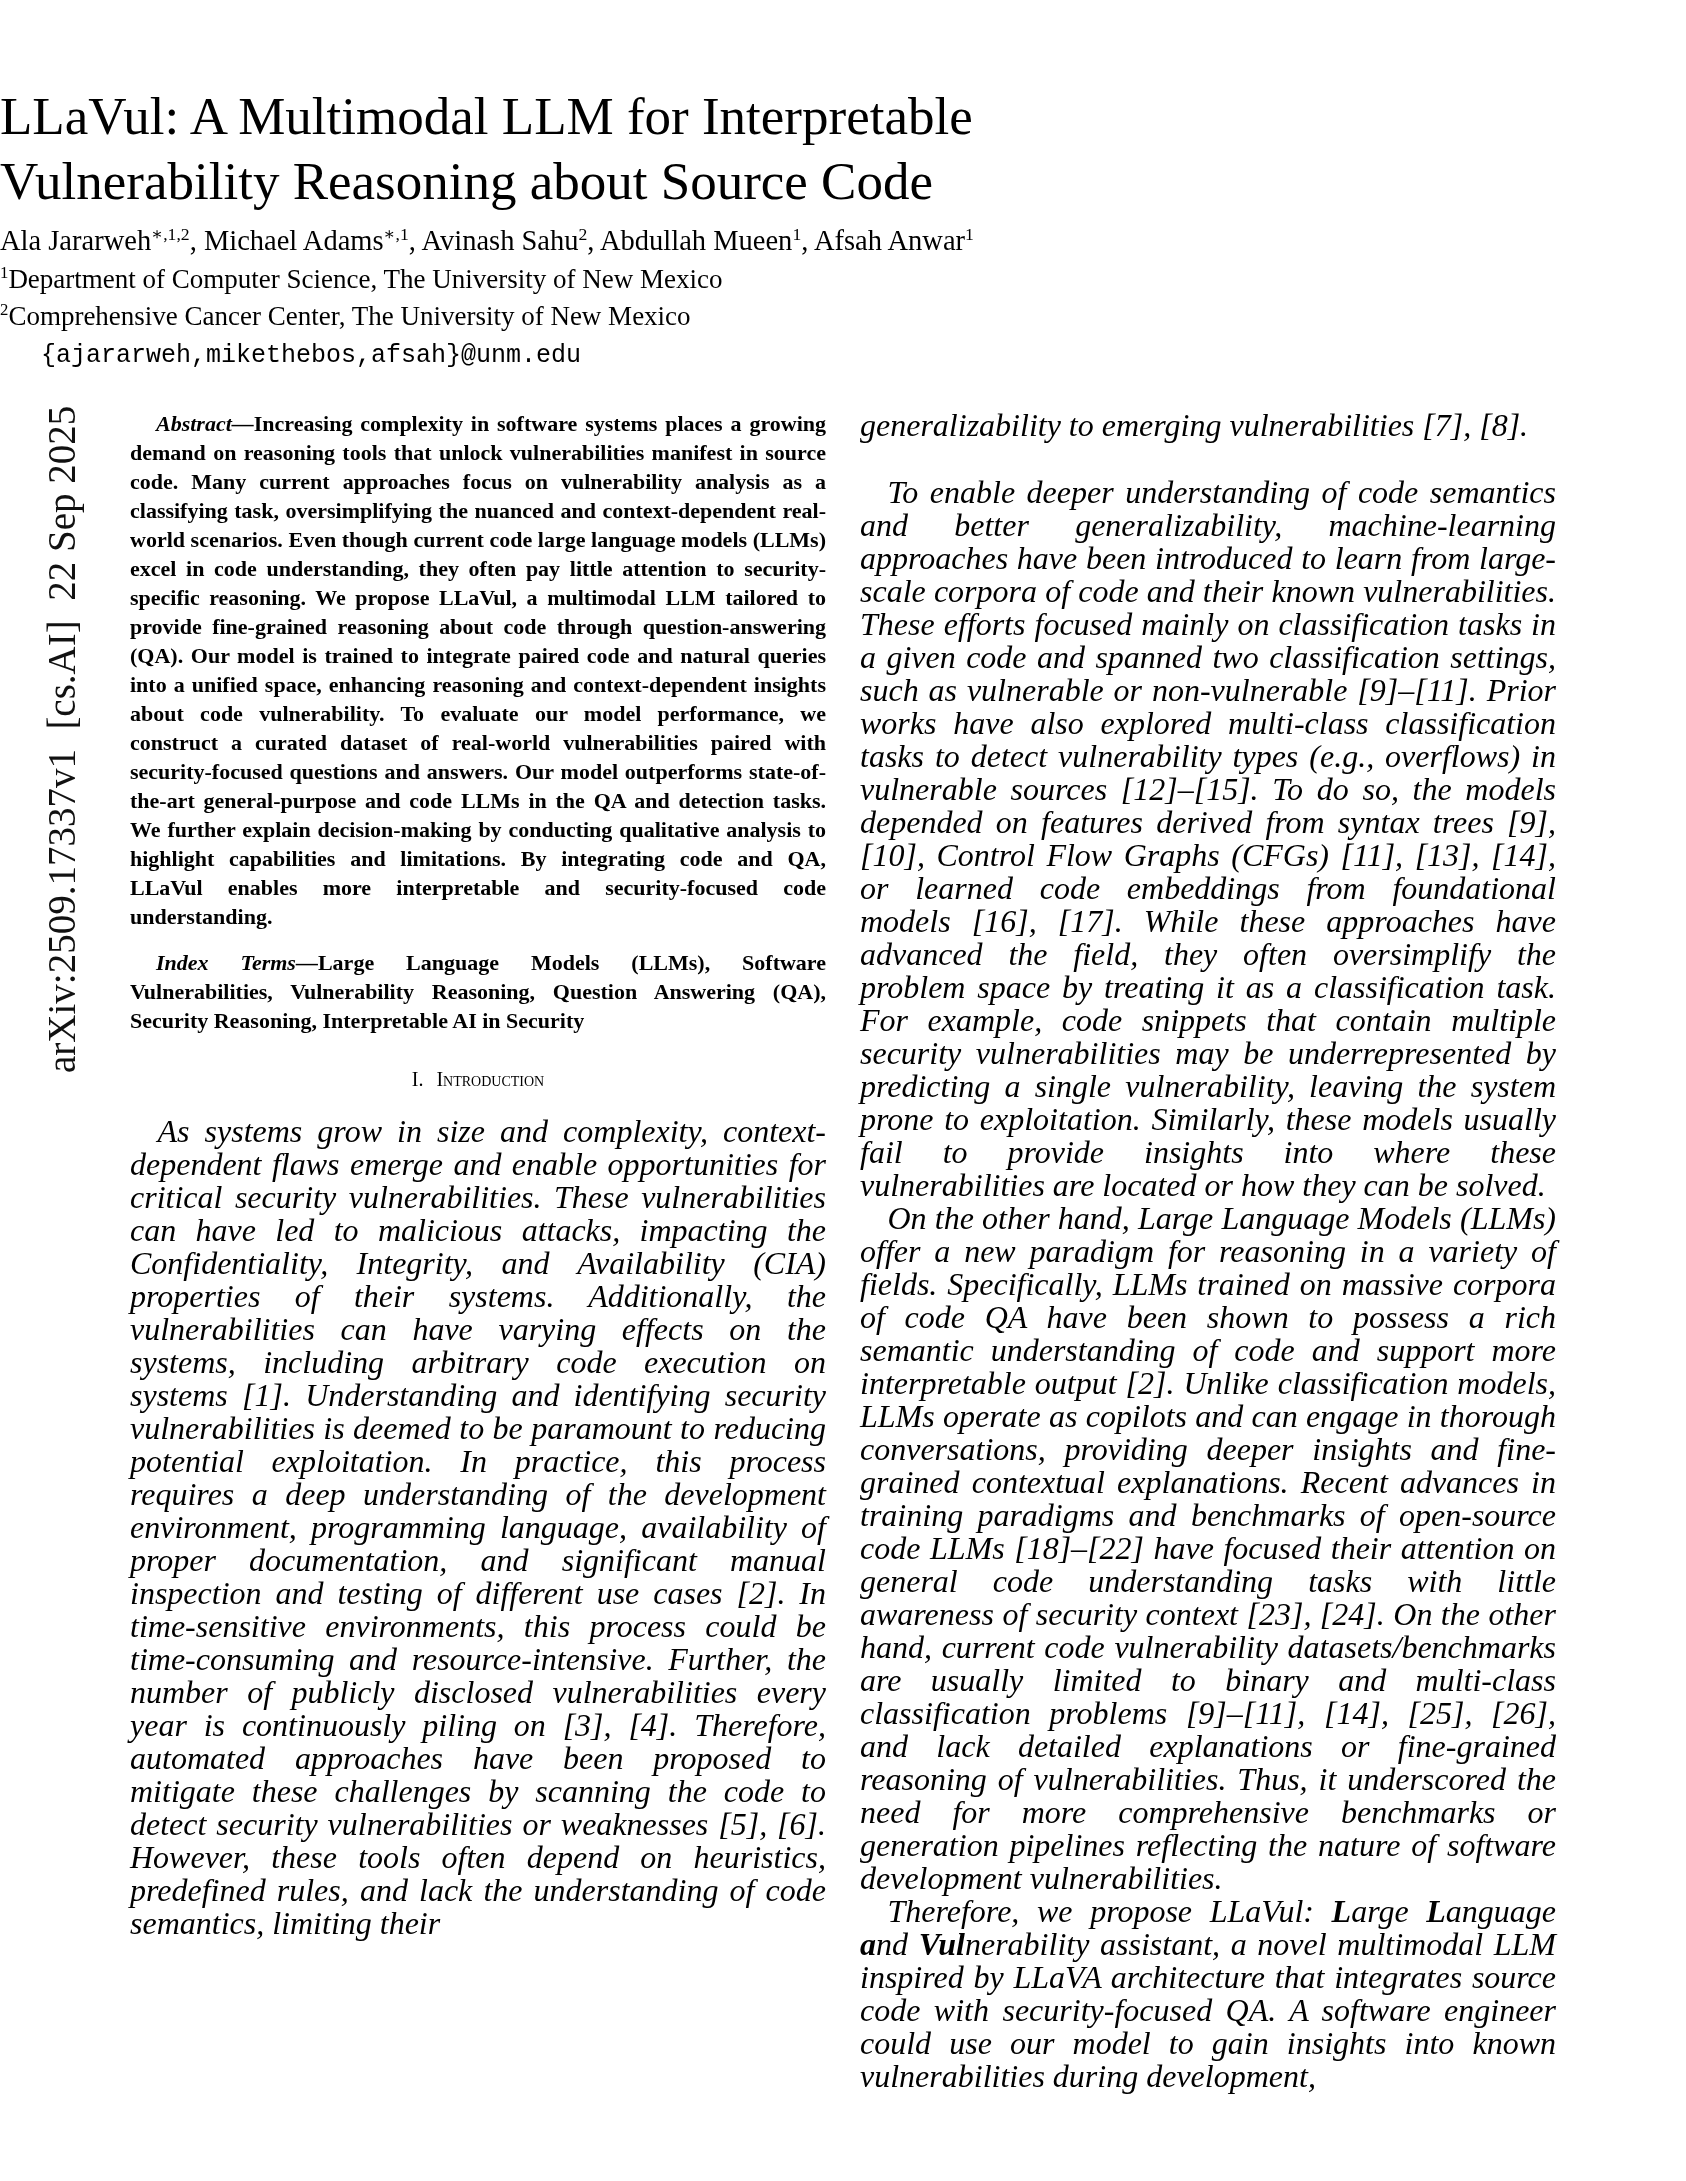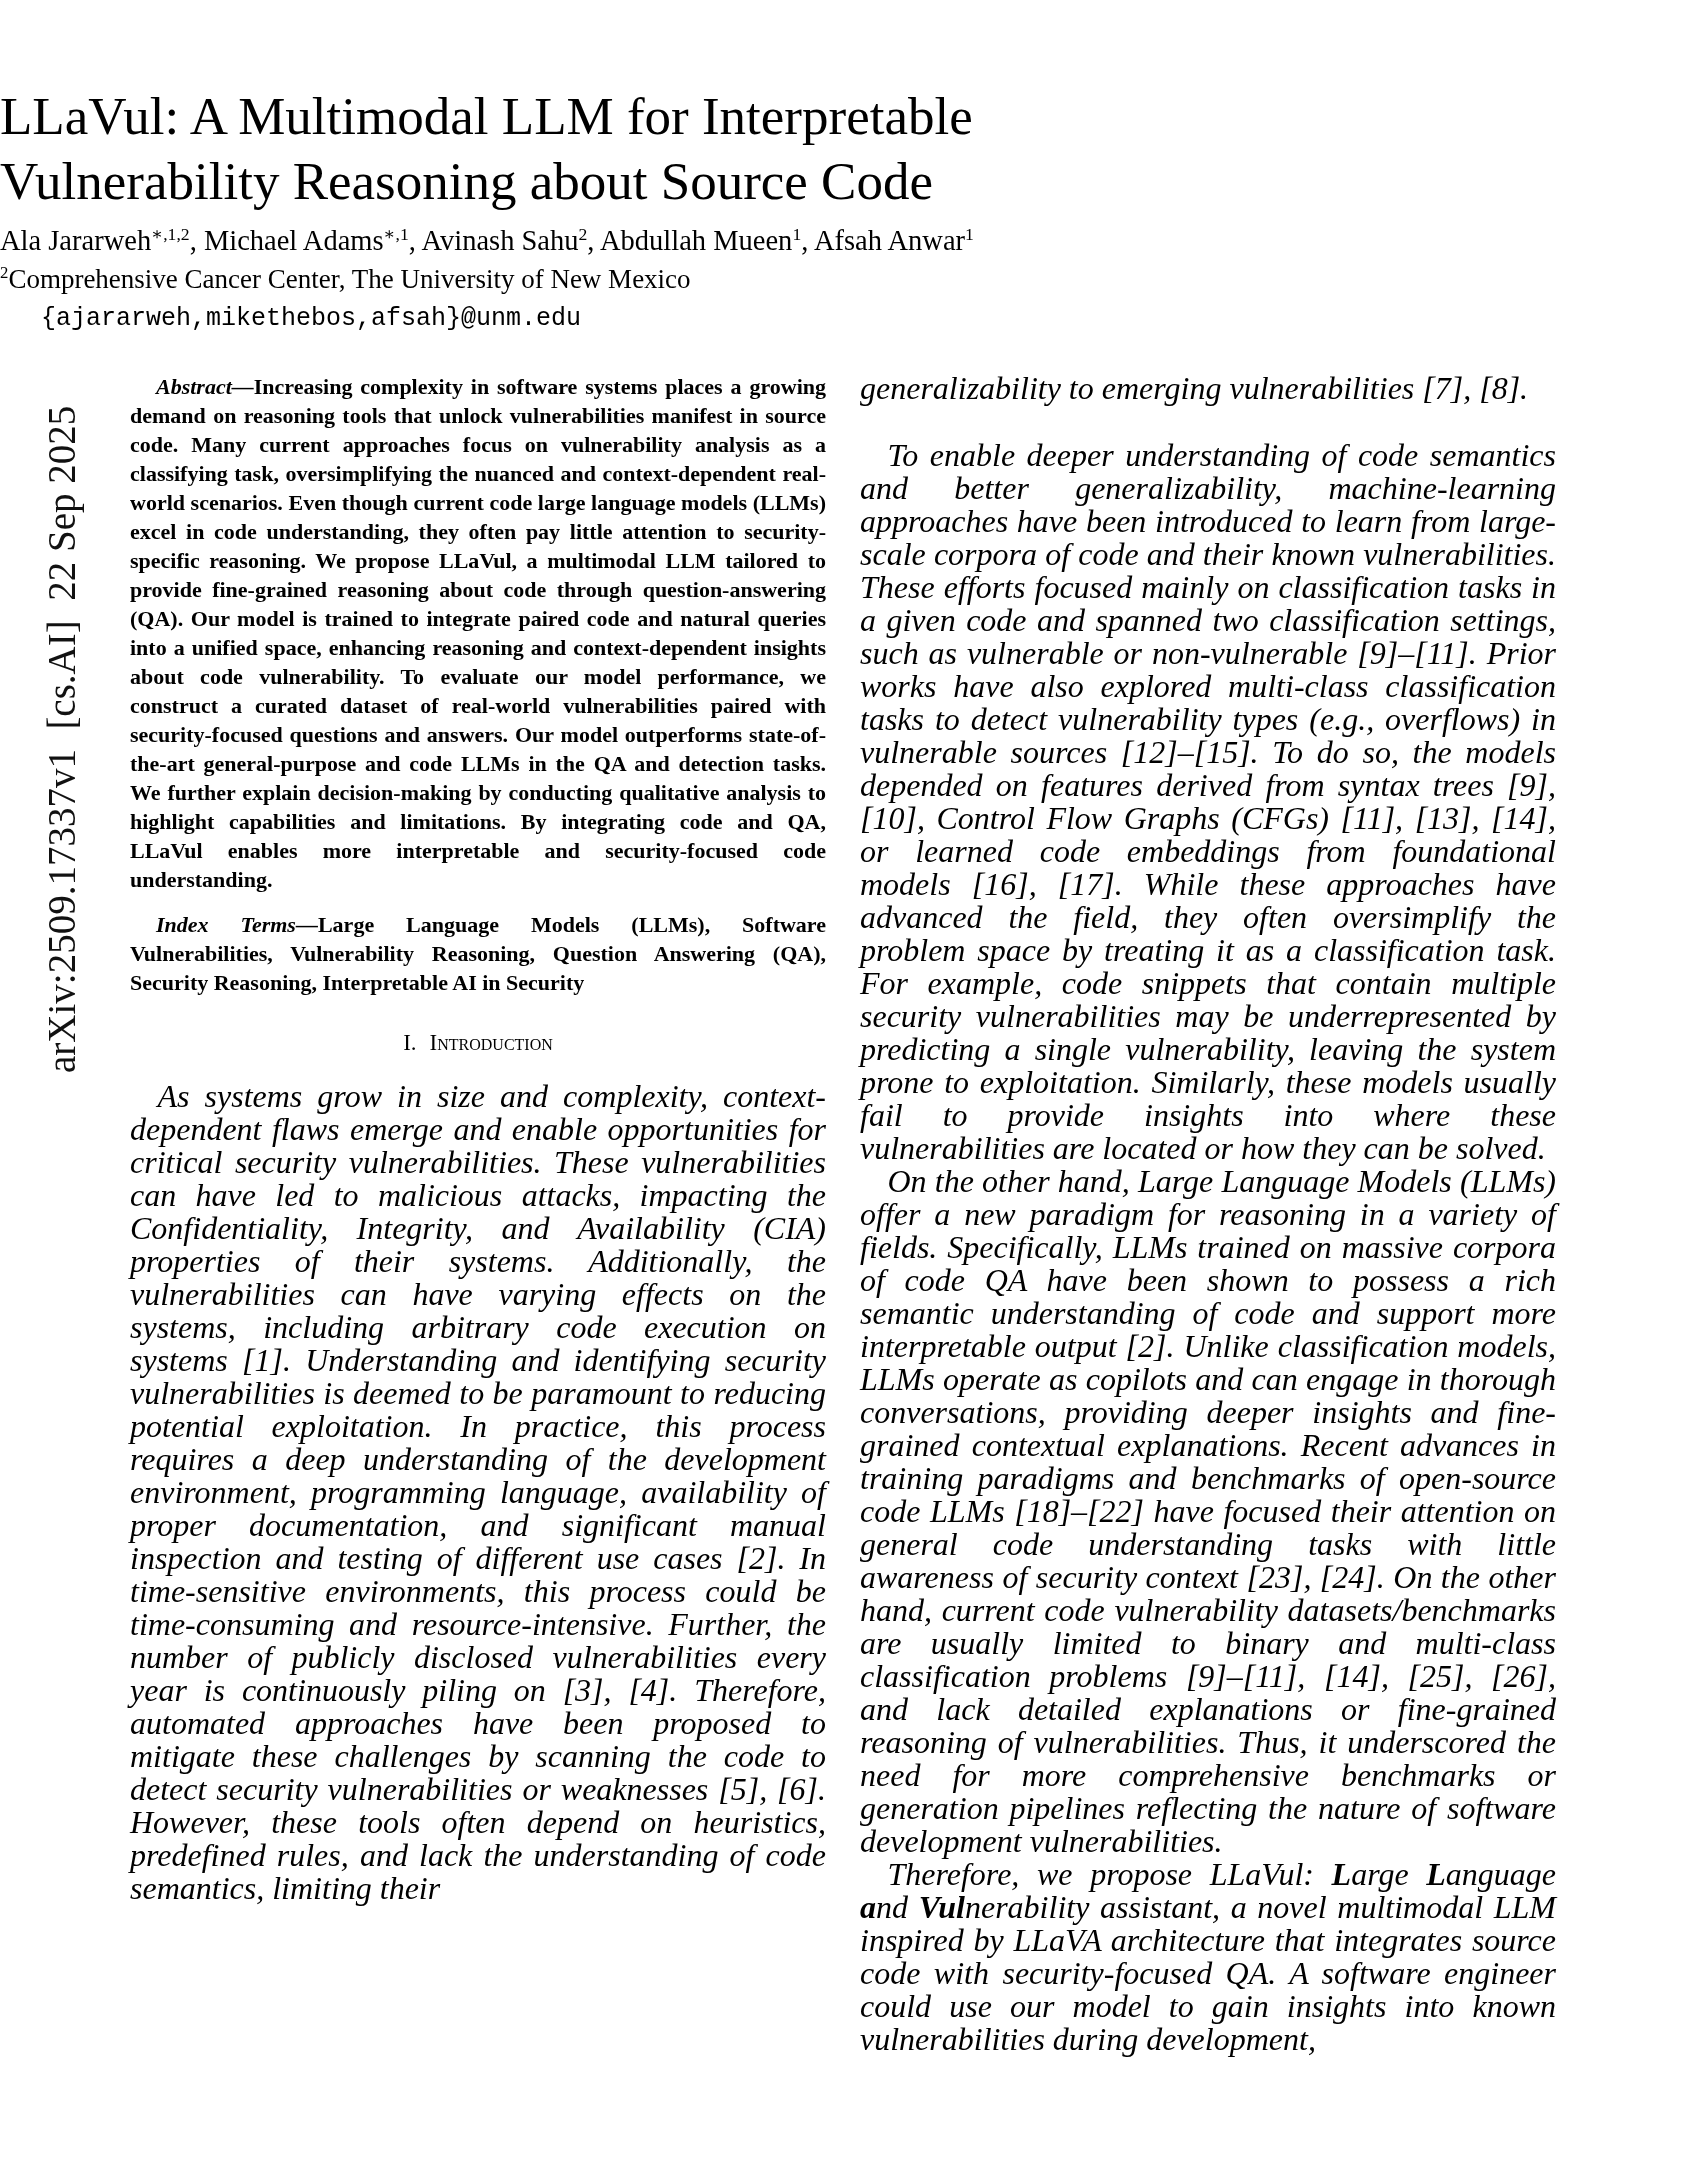--- a/index.html
+++ b/index.html
@@ -55,21 +55,21 @@
     font-weight: bold;
     line-height: 29px;
     text-align: justify;
     text-indent: 26px;
     margin: 0;
   }
   .index-terms { margin-top: 16.5px; }
   .par-label { font-style: italic; }
   .section-heading {
     text-align: center;
-    font-size: 23px;
+    font-size: 20px;
     font-weight: normal;
     font-variant: small-caps;
     margin: 33px 0 24px 0;
   }
   .sec-title { margin-left: 13px; }
   .body-par {
     font-size: 32px;
     line-height: 33px;
     text-align: justify;
     text-indent: 27.5px;
@@ -86,20 +86,21 @@
 <div class="page">
 
   <div class="watermark">arXiv:2509.17337v1  [cs.AI]  22 Sep 2025</div>
 
   <div class="header">
     <h1 class="title">
       <span>LLaVul: A Multimodal LLM for Interpretable</span><br>
       <span>Vulnerability Reasoning about Source Code</span>
     </h1>
     <div class="authors"><span>Ala Jararweh</span><sup>∗,1,2</sup><span>, </span><span>Michael Adams</span><sup>∗,1</sup><span>, </span><span>Avinash Sahu</span><sup>2</sup><span>, </span><span>Abdullah Mueen</span><sup>1</sup><span>, </span><span>Afsah Anwar</span><sup>1</sup></div>
+    <div class="affil"><sup>1</sup><span>Department of Computer Science, The University of New Mexico</span></div>
     <div class="affil"><sup>2</sup><span>Comprehensive Cancer Center, The University of New Mexico</span></div>
     <div class="email">{ajararweh,mikethebos,afsah}@unm.edu</div>
   </div>
 
   <div class="columns">
 
     <div class="col">
       <p class="abstract">
         <span class="par-label">Abstract—</span><span>Increasing complexity in software systems places a growing demand on reasoning tools that unlock vulnerabilities manifest in source code. Many current approaches focus on vulnerability analysis as a classifying task, oversimplifying the nuanced and context-dependent real-world scenarios. Even though current code large language models (LLMs) excel in code understanding, they often pay little attention to security-specific reasoning. We propose LLaVul, a multimodal LLM tailored to provide fine-grained reasoning about code through question-answering (QA). Our model is trained to integrate paired code and natural queries into a unified space, enhancing reasoning and context-dependent insights about code vulnerability. To evaluate our model performance, we construct a curated dataset of real-world vulnerabilities paired with security-focused questions and answers. Our model outperforms state-of-the-art general-purpose and code LLMs in the QA and detection tasks. We further explain decision-making by conducting qualitative analysis to highlight capabilities and limitations. By integrating code and QA, LLaVul enables more interpretable and security-focused code understanding.</span>
       </p>

